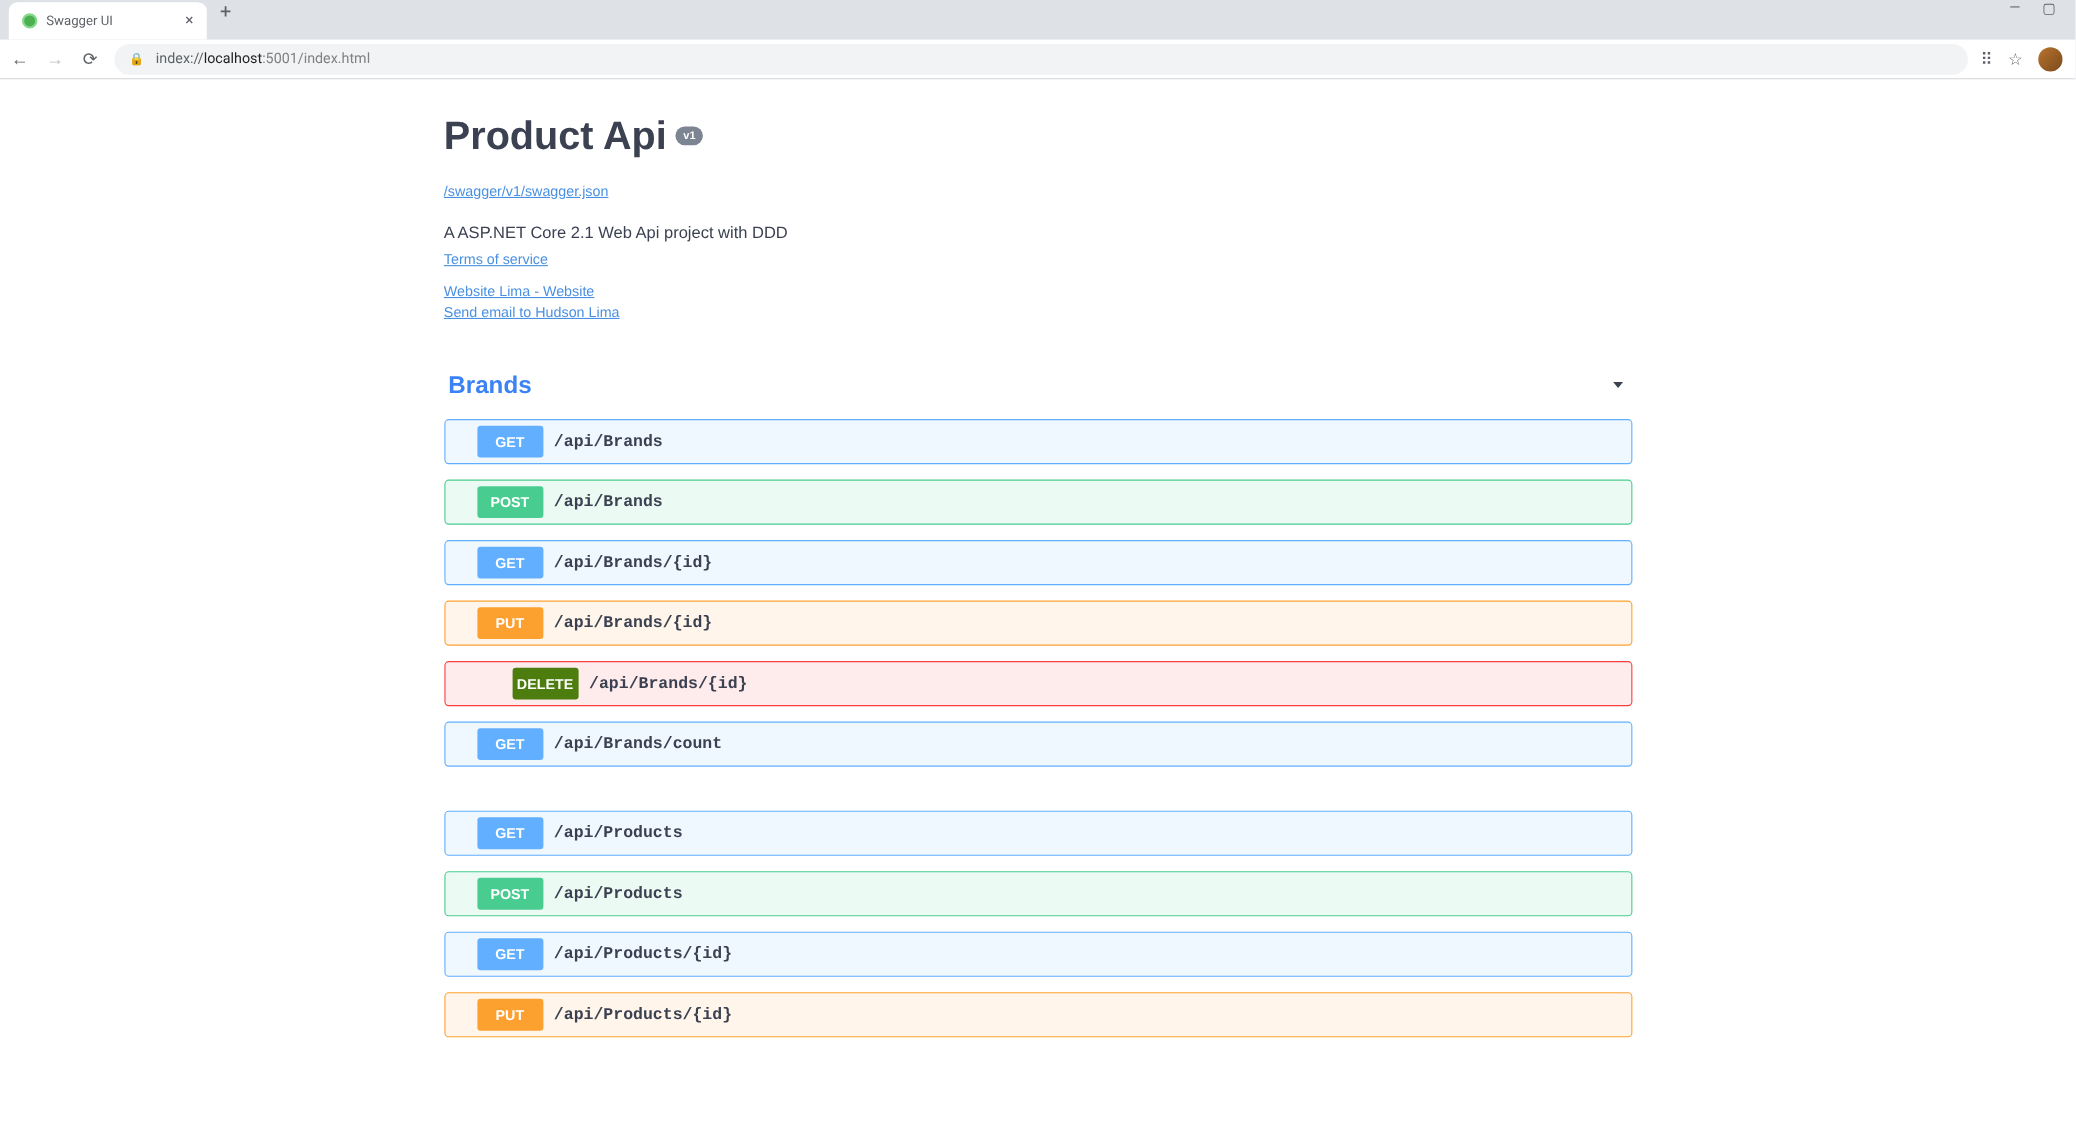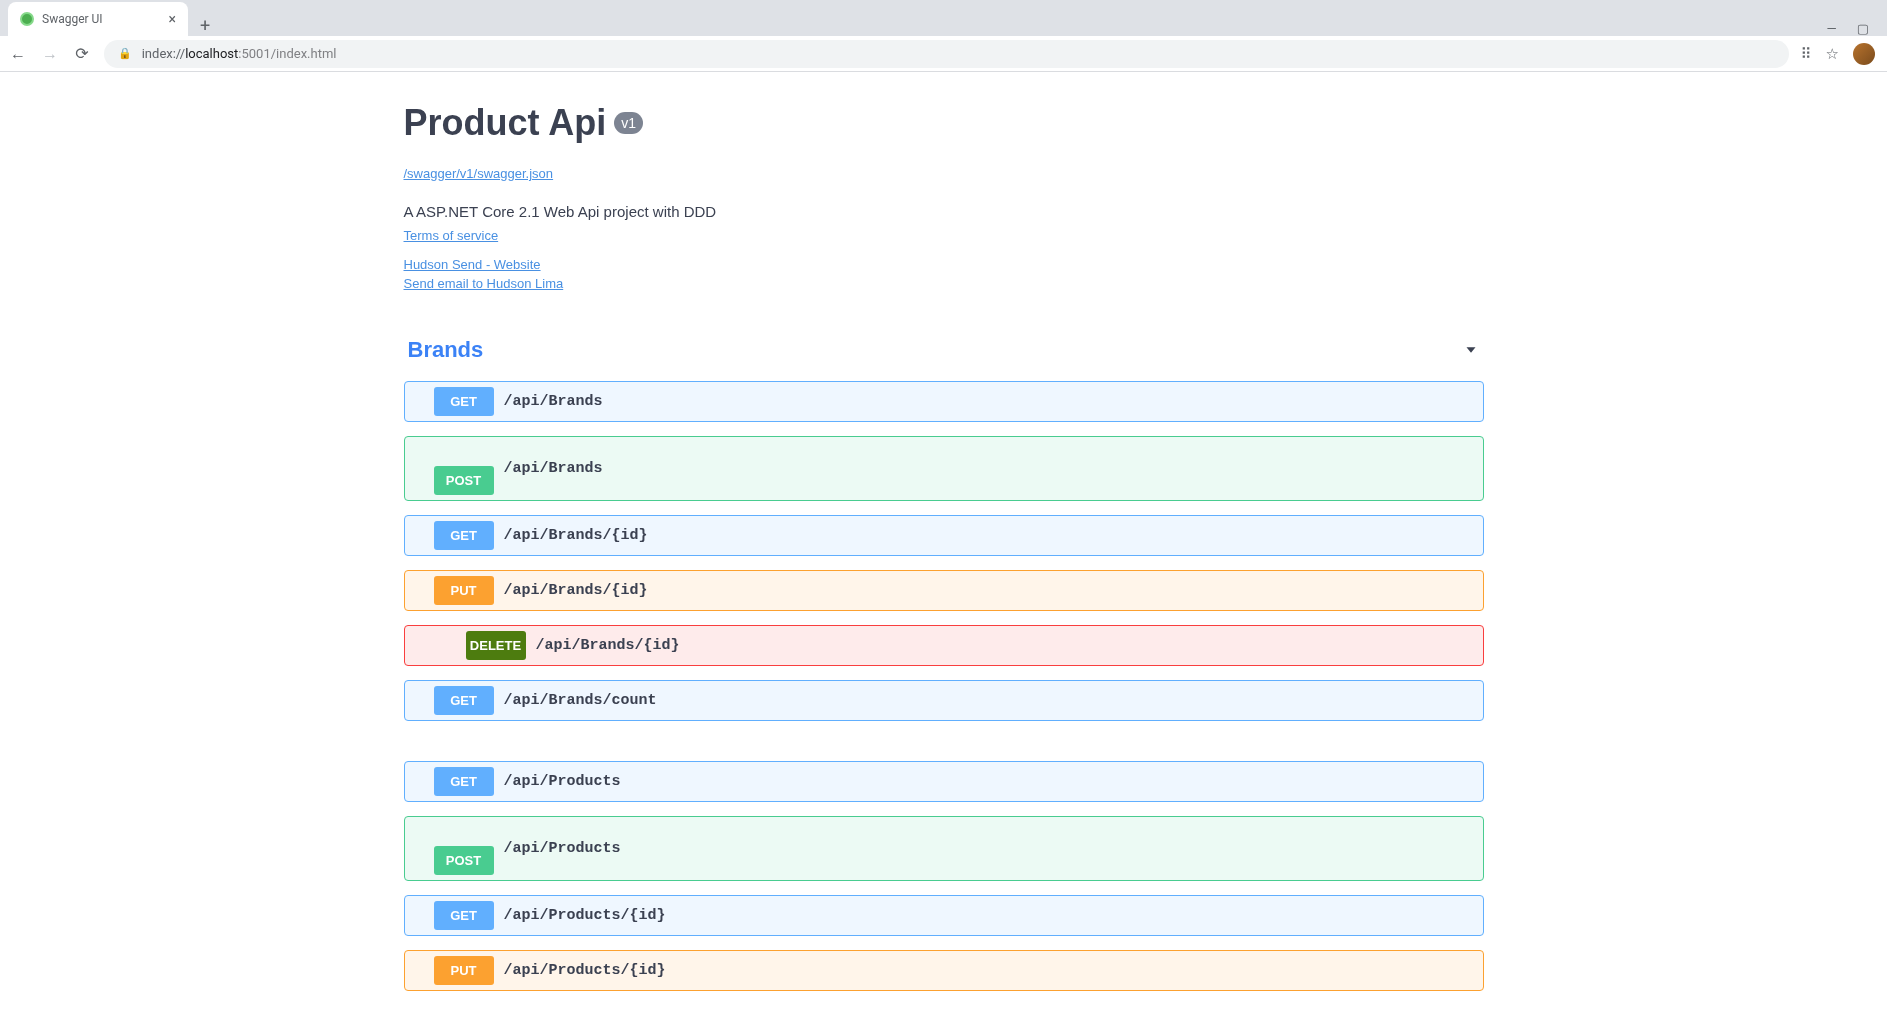--- a/index.html
+++ b/index.html
@@ -1,20 +1,20 @@
 <!DOCTYPE html>
 <html><head>
 <meta charset="utf-8">
 <style>
 * { margin: 0; padding: 0; box-sizing: border-box; }
 body { font-family: -apple-system, BlinkMacSystemFont, "Segoe UI", Roboto, sans-serif; background: #fff; }
 
 
 .browser-chrome { background: #dee1e6; }
-.tab-strip { display: flex; align-items: flex-end; height: 36px; padding-left: 8px; }
+.tab-strip { display: flex; align-items: flex-start; height: 36px; padding-left: 8px; }
 .tab { background: #fff; border-radius: 8px 8px 0 0; padding: 8px 12px; display: flex; align-items: center; gap: 8px; height: 34px; margin-top: 2px; min-width: 180px; font-size: 12px; color: #5f6368; }
 .tab-favicon { width: 14px; height: 14px; border-radius: 50%; background: #4caf50; border: 2px solid #86d98a; }
 .tab-title { flex: 1; }
 .tab-close { color: #5f6368; font-size: 14px; cursor: pointer; }
 .new-tab { margin-left: 12px; font-size: 18px; color: #5f6368; cursor: pointer; }
 .window-controls { margin-left: auto; display: flex; gap: 20px; padding-right: 18px; color: #5f6368; font-size: 13px; }
 .window-controls span { cursor: pointer; }
 
 .toolbar { background: #fff; border-bottom: 1px solid #dadce0; height: 36px; display: flex; align-items: center; padding: 0 8px; gap: 12px; }
 .nav-btn { color: #5f6368; font-size: 16px; cursor: pointer; width: 20px; text-align: center; }
@@ -22,42 +22,42 @@
 .address-bar { flex: 1; display: flex; align-items: center; gap: 10px; background: #f1f3f4; border-radius: 14px; padding: 4px 14px; height: 28px; font-size: 13px; color: #5f6368; }
 .lock-icon { font-size: 11px; color: #5f6368; }
 .url-host { color: #202124; }
 .url-rest { color: #808184; }
 .toolbar-right { display: flex; gap: 14px; align-items: center; padding-right: 4px; color: #5f6368; font-size: 15px; }
 .avatar { width: 22px; height: 22px; border-radius: 50%; background: linear-gradient(135deg,#b8732e,#7a4b1c); }
 
 
 .swagger-wrap { max-width: 1120px; margin: 0 auto; padding: 30px 20px; }
 .info-title { font-family: sans-serif; font-size: 36px; font-weight: 700; color: #3b4151; display: inline-flex; align-items: center; gap: 8px; }
-.version-badge { display: inline-flex; align-items: center; justify-content: center; font-size: 14px; font-weight: 400; background: #7d8492; color: #fff; border-radius: 50px; padding: 3px 7px; vertical-align: super; font-family: sans-serif; }
+.version-badge { display: inline-flex; align-items: center; justify-content: center; font-size: 10px; font-weight: 700; background: #7d8492; color: #fff; border-radius: 50px; padding: 3px 7px; vertical-align: super; font-family: sans-serif; }
 .swagger-link { display: block; margin-top: 22px; color: #4990e2; font-size: 13px; text-decoration: underline; font-family: sans-serif; }
 .description { margin-top: 22px; font-size: 15px; color: #3b4151; font-family: sans-serif; }
 .info-links { margin-top: 8px; }
 .info-links a { display: block; margin-top: 4px; color: #4990e2; font-size: 13px; text-decoration: underline; font-family: sans-serif; width: fit-content; }
 
 .tag-section { margin-top: 40px; }
 .tag-header { display: flex; align-items: center; justify-content: space-between; cursor: pointer; padding: 6px 4px 12px; }
 .tag-name { font-family: sans-serif; font-size: 22px; font-weight: 700; color: #3b82f6; }
 .chevron { width: 18px; height: 18px; }
 .chevron svg { width: 100%; height: 100%; fill: #3b4151; }
 
 .opblock { margin: 0 0 14px 0; border-radius: 4px; border: 1px solid; padding-left: 24px; }
 .opblock-summary { display: flex; align-items: center; padding: 5px; cursor: pointer; }
 .method-badge { font-family: sans-serif; font-size: 13px; font-weight: 700; color: #fff; min-width: 60px; padding: 7px 0; border-radius: 3px; text-align: center; }
 .op-path { font-family: Liberation Mono, monospace; font-size: 15px; color: #3b4151; font-weight: 600; margin-left: 10px; word-break: break-all; }
 
 .opblock.get { border-color: #61affe; background: rgba(97,175,254,.1); }
 .opblock.get .method-badge { background: #61affe; }
 
 .opblock.post { border-color: #49cc90; background: rgba(73,204,144,.1); }
-.opblock.post .method-badge { background: #49cc90; margin-top: 24px; }
+.opblock.post .method-badge { background: #49cc90; }
 
 .opblock.put { border-color: #fca130; background: rgba(252,161,48,.1); }
 .opblock.put .method-badge { background: #fca130; }
 
 .opblock.delete { border-color: #f93e3e; background: rgba(249,62,62,.1); }
 .opblock.delete .method-badge { background: #4d7c0f; margin-left: 32px; }
 
 .ops-container { margin-top: 6px; }
 </style>
 </head>
@@ -97,21 +97,21 @@
   <h2 class="info-title">
     <span>Product Api</span>
     <span class="version-badge">v1</span>
   </h2>
   <a class="swagger-link" href="#">/swagger/v1/swagger.json</a>
 
   <p class="description">A ASP.NET Core 2.1 Web Api project with DDD</p>
 
   <div class="info-links">
     <a href="#">Terms of service</a>
-    <a href="#" style="margin-top:14px;">Hudson Send - Website</a>
+    <a href="#" style="margin-top:14px;">Website Lima - Website</a>
     <a href="#">Send email to Hudson Lima</a>
   </div>
 
   <div id="tags-root">
       <div class="tag-section">
         <div class="tag-header">
           <span class="tag-name">Brands</span>
           <span class="chevron"><svg viewBox="0 0 20 20">
               <path d="M5 7l5 6 5-6z"></path>
             </svg></span>

